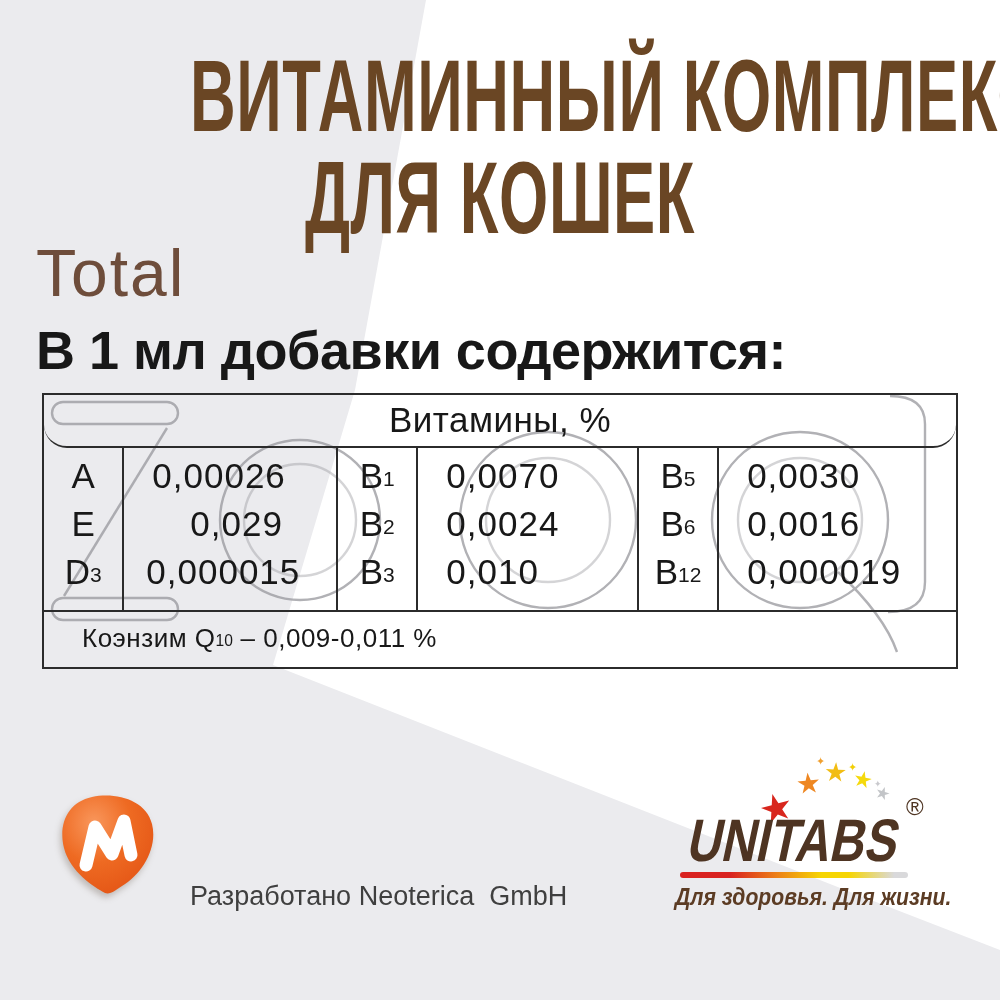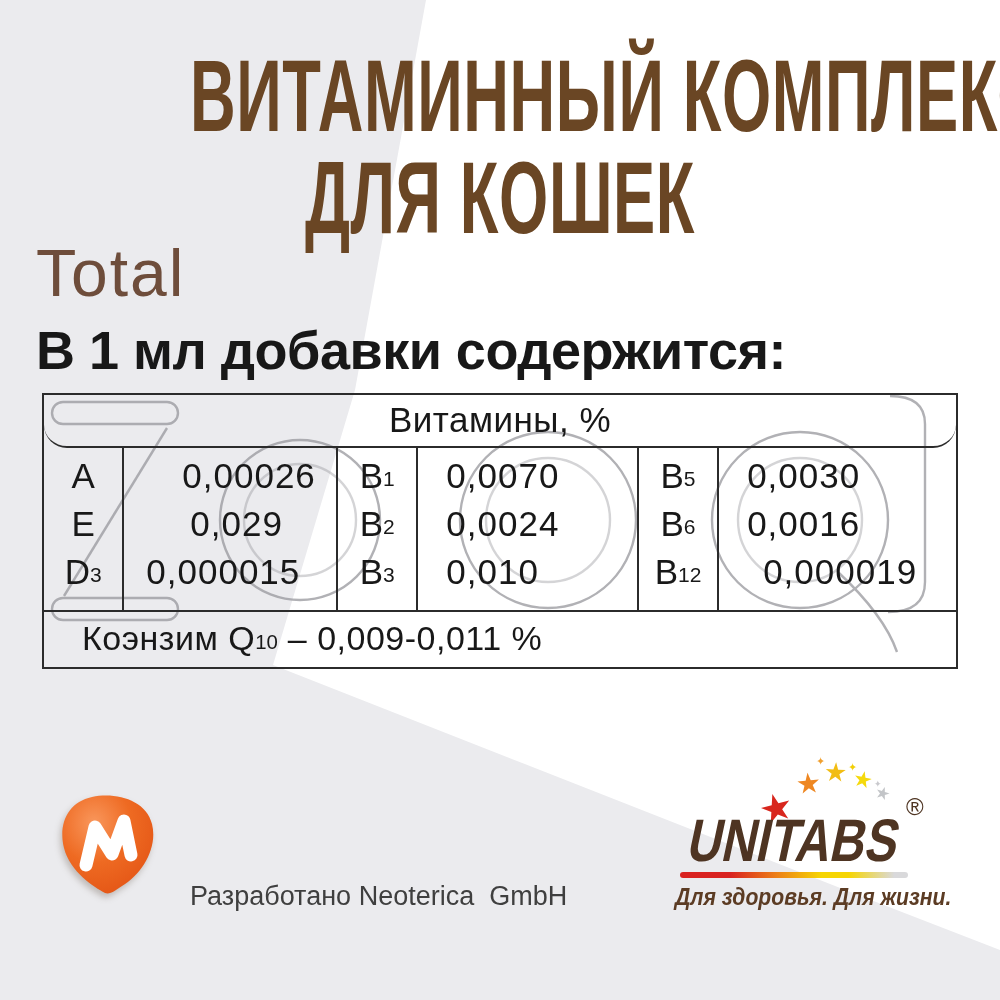--- a/index.html
+++ b/index.html
@@ -41,21 +41,21 @@
   }
   .t-body { display:flex; height:164px; border-bottom:2.5px solid var(--tableBorder); box-sizing:border-box; }
   .t-cell { box-sizing:border-box; padding-top:4px; }
   .t-cell.divider { border-right:2px solid var(--tableBorder); }
   .t-row { height:48px; display:flex; align-items:center; font-size:35px; white-space:nowrap; }
   .cell-letters .t-row { justify-content:center; }
   .cell-values .t-row { padding-left:0; letter-spacing:1px; }
   .t-cell sub, .t-foot sub { font-size:0.6em; position:relative; top:0.18em; line-height:0; letter-spacing:0; }
   .t-foot {
     height:53px; display:flex; align-items:center; padding-left:38px;
-    font-size:34px; letter-spacing:0.5px; white-space:pre;
+    font-size:26px; letter-spacing:0.5px; white-space:pre;
   }
 
   
   .neo-logo { position:absolute; left:58px; top:792px; filter:drop-shadow(-2px 4px 3px rgba(60,40,20,0.25)); }
   .dev-text {
     position:absolute; left:190px; top:795px; font-size:27px; line-height:40.5px;
     color:var(--devGray); white-space:pre;
   }
 
   
@@ -116,21 +116,21 @@
             </div>
             <div class="t-row">
               <span>E</span>
             </div>
             <div class="t-row">
               <span>D</span>
               <sub>3</sub>
             </div>
           </div>
           <div class="t-cell cell-values divider" style="width: 221px; flex-grow: 0;">
-            <div class="t-row" style="padding-left: 38px; margin-left: 20px;">0,00026</div>
+            <div class="t-row" style="padding-left: 28px;">0,00026</div>
             <div class="t-row" style="padding-left: 22px; margin-left: 44px;">0,029</div>
             <div class="t-row" style="padding-left: 22px;">0,000015</div>
           </div>
           <div class="t-cell cell-letters divider" style="width: 83px;">
             <div class="t-row">
               <span>B</span>
               <sub>1</sub>
             </div>
             <div class="t-row">
               <span>B</span>
@@ -156,21 +156,21 @@
               <sub>6</sub>
             </div>
             <div class="t-row">
               <span>B</span>
               <sub>12</sub>
             </div>
           </div>
           <div class="t-cell cell-values" style="width: 245px; flex-grow: 1;">
             <div class="t-row" style="padding-left: 28px;">0,0030</div>
             <div class="t-row" style="padding-left: 28px;">0,0016</div>
-            <div class="t-row" style="padding-left: 44px;">0,000019</div>
+            <div class="t-row" style="padding-left: 28px;">0,000019</div>
           </div>
         </div>
       <div class="t-foot"><span>Коэнзим Q</span><sub>10</sub><span> – 0,009-0,011 %</span></div>
     </div>
 
     <svg class="neo-logo" width="100" height="104" viewBox="0 0 100 104">
       <defs>
         <radialGradient id="ng" cx="35%" cy="28%" r="90%">
           <stop offset="0%" stop-color="#f9975c"></stop>
           <stop offset="45%" stop-color="#ee6a22"></stop>

